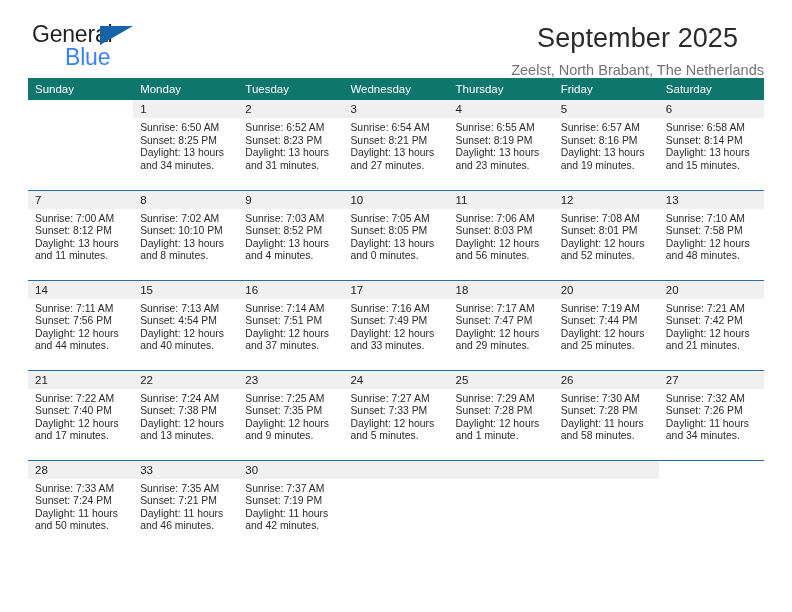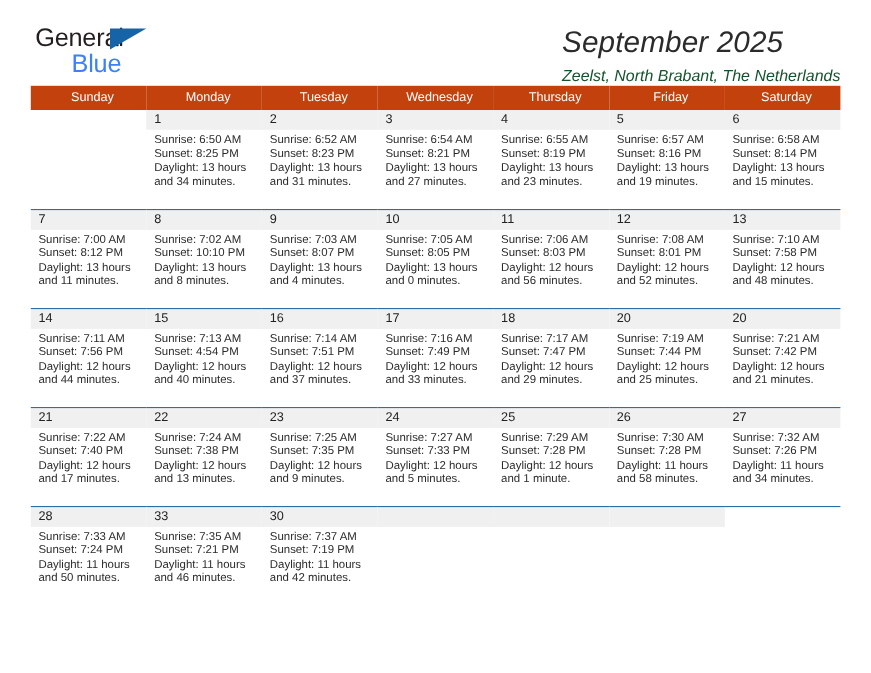--- a/index.html
+++ b/index.html
@@ -57,52 +57,51 @@
     position: absolute;
     left: 72px;
     top: 4px;
     width: 0;
     height: 0;
     border-left: 33px solid #1763a8;
     border-bottom: 19px solid transparent;
   }
 
   .titles {
-    text-align: left;
+    text-align: center;
     padding-top: 0px;
-    font-style: italic;
   }
   .cal-title {
     font-size: 27px;
     color: #2b2b2b;
     line-height: 32px;
     font-weight: normal;
     margin: 0;
     letter-spacing: 0.1px;
   }
   .cal-subtitle {
     font-size: 14.5px;
-    color: #14532d;
+    color: #737373;
     line-height: 20px;
     margin: 6px 0 0 0;
     font-weight: normal;
   }
 
   
   .calendar {
     width: 736px;
     border-collapse: collapse;
     table-layout: fixed;
   }
   .calendar th {
-    background: #c2410c;
+    background: #0f766e;
     color: #ffffff;
     font-size: 11.5px;
     font-weight: normal;
-    text-align: center;
+    text-align: left;
     padding: 5px 0 5px 7px;
     height: 19px;
     box-sizing: border-box;
   }
   .calendar td {
     vertical-align: top;
     padding: 0;
     width: 105.14px;
     height: 90px;
     box-sizing: border-box;
@@ -247,21 +246,21 @@
               <div>Sunrise: 7:02 AM</div>
               <div>Sunset: 10:10 PM</div>
               <div>Daylight: 13 hours</div>
               <div>and 8 minutes.</div>
             </div>
           </td>
           <td class="cell">
             <div class="daynum">9</div>
             <div class="cell-body">
               <div>Sunrise: 7:03 AM</div>
-              <div>Sunset: 8:07 PM</div>
+              <div>Sunset: 8:52 PM</div>
               <div>Daylight: 13 hours</div>
               <div>and 4 minutes.</div>
             </div>
           </td>
           <td class="cell">
             <div class="daynum">10</div>
             <div class="cell-body">
               <div>Sunrise: 7:05 AM</div>
               <div>Sunset: 8:05 PM</div>
               <div>Daylight: 13 hours</div>

